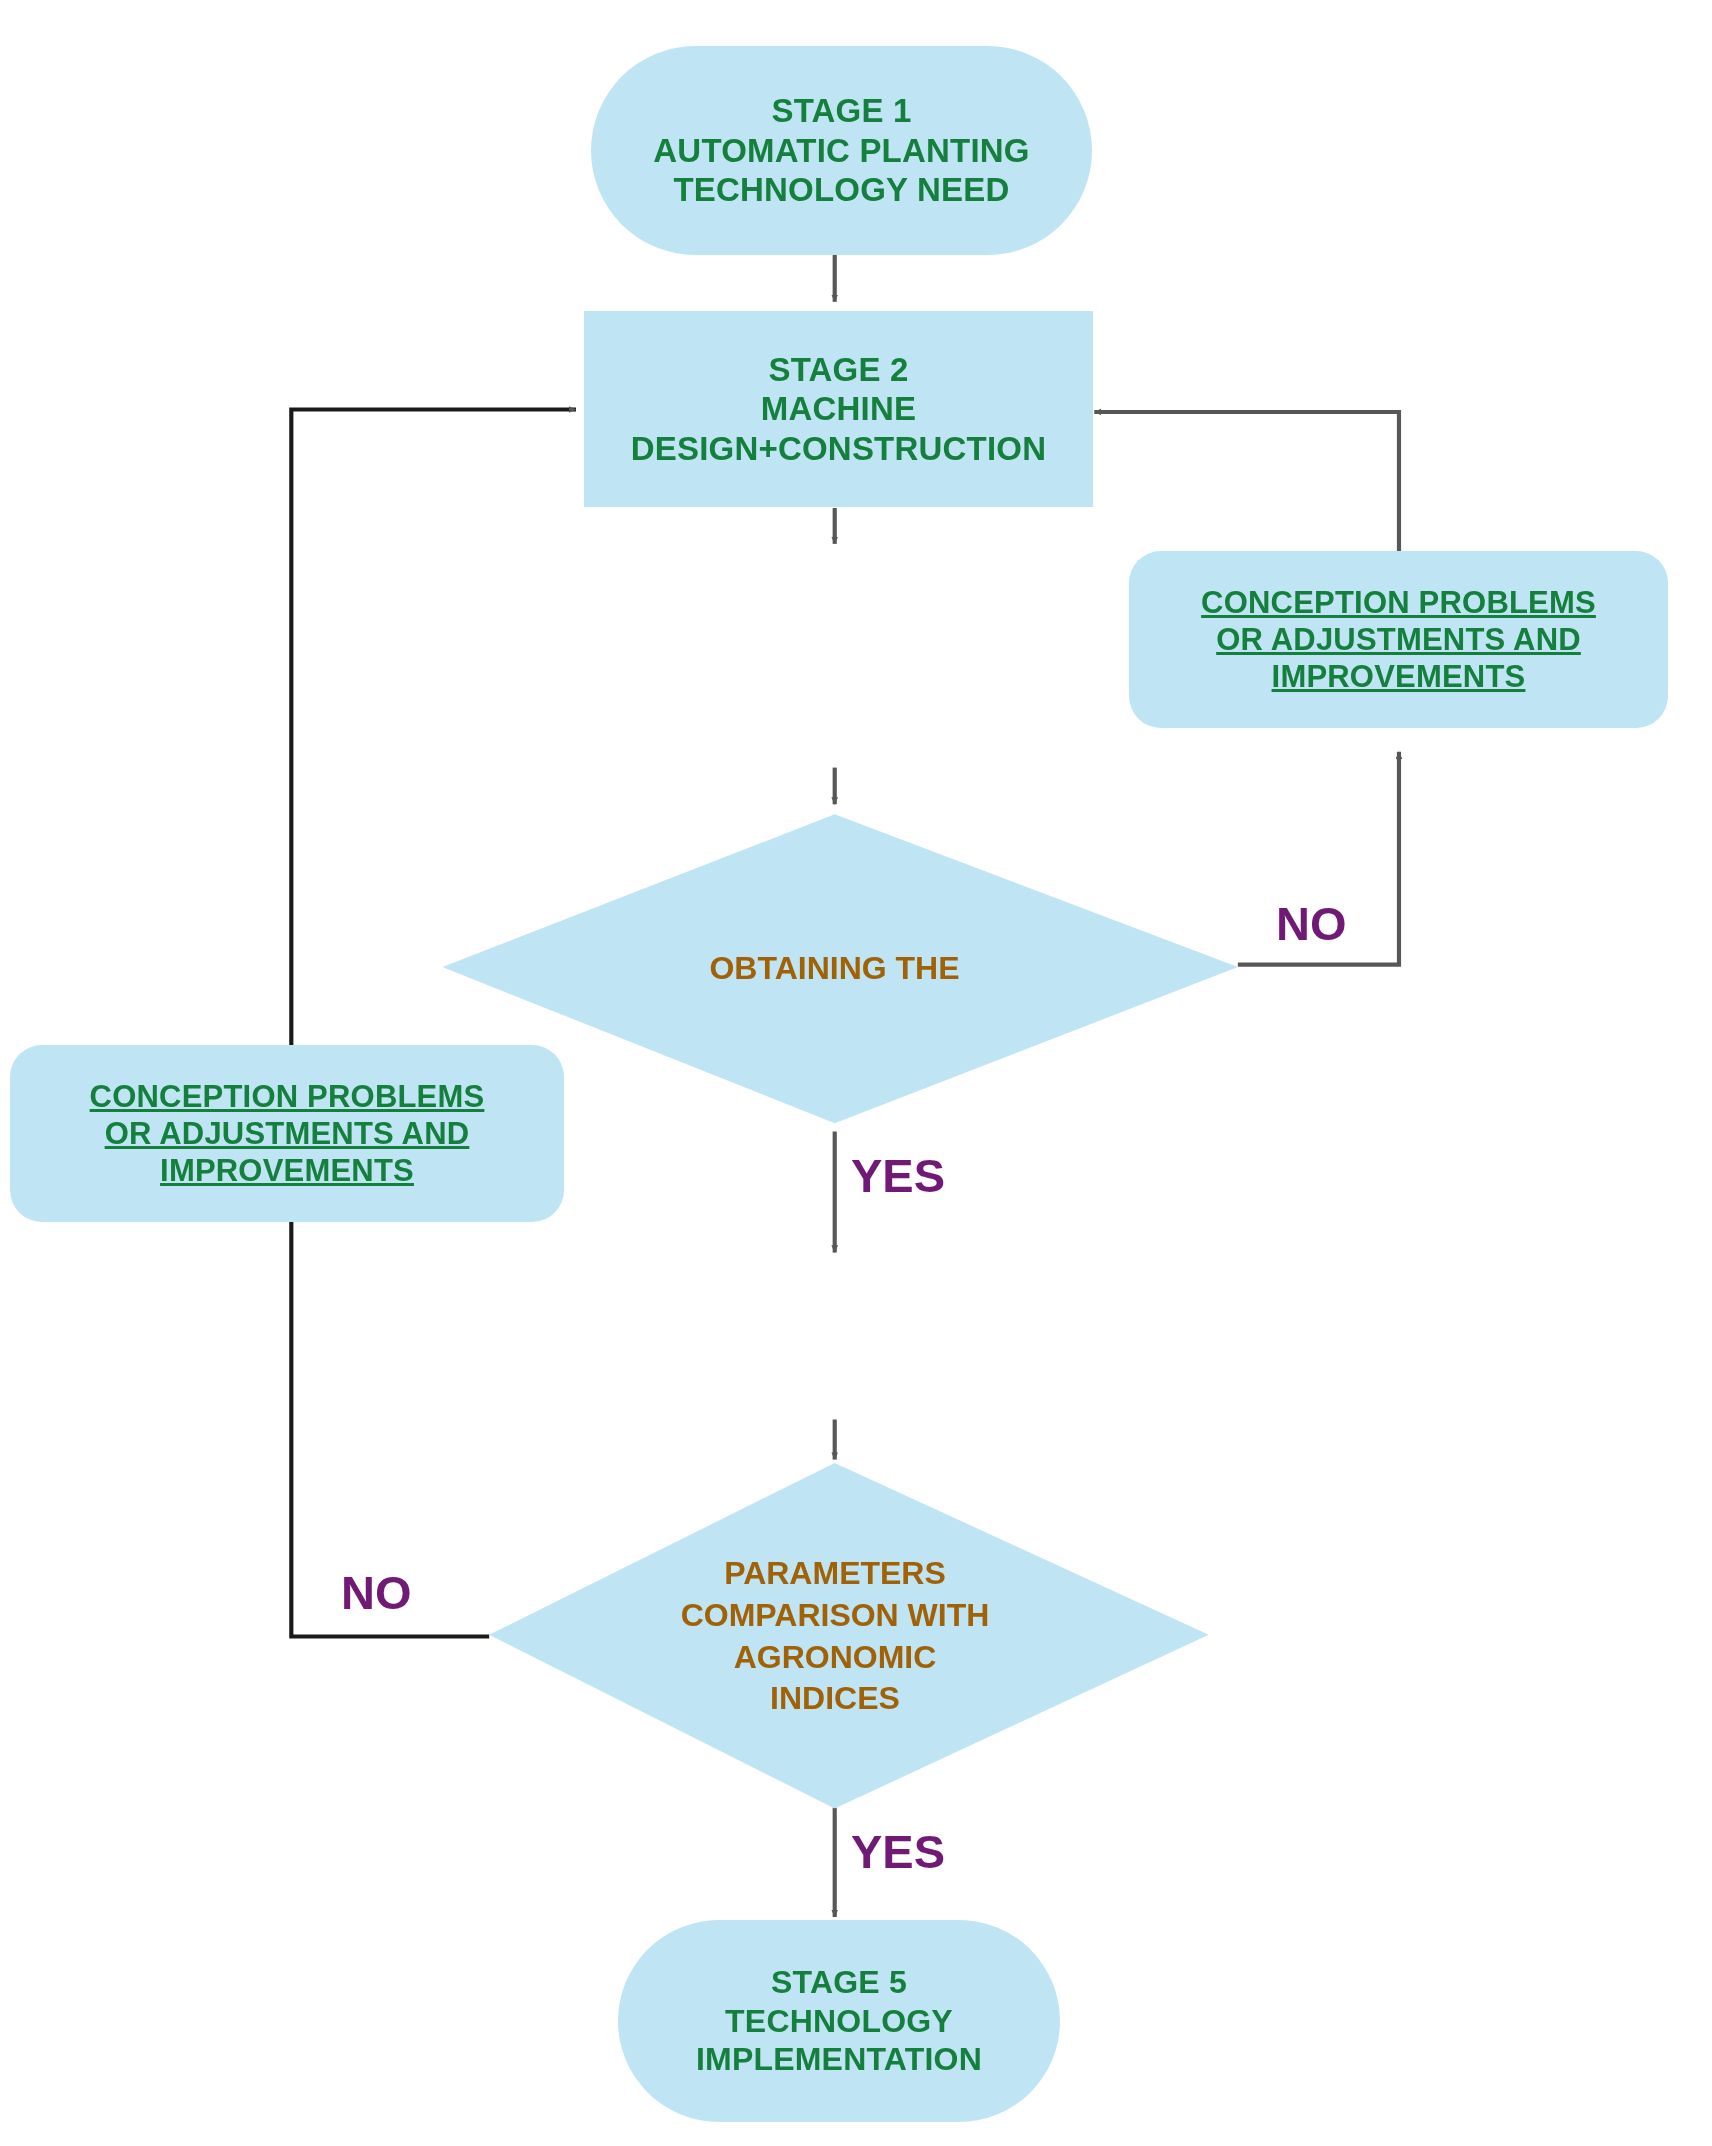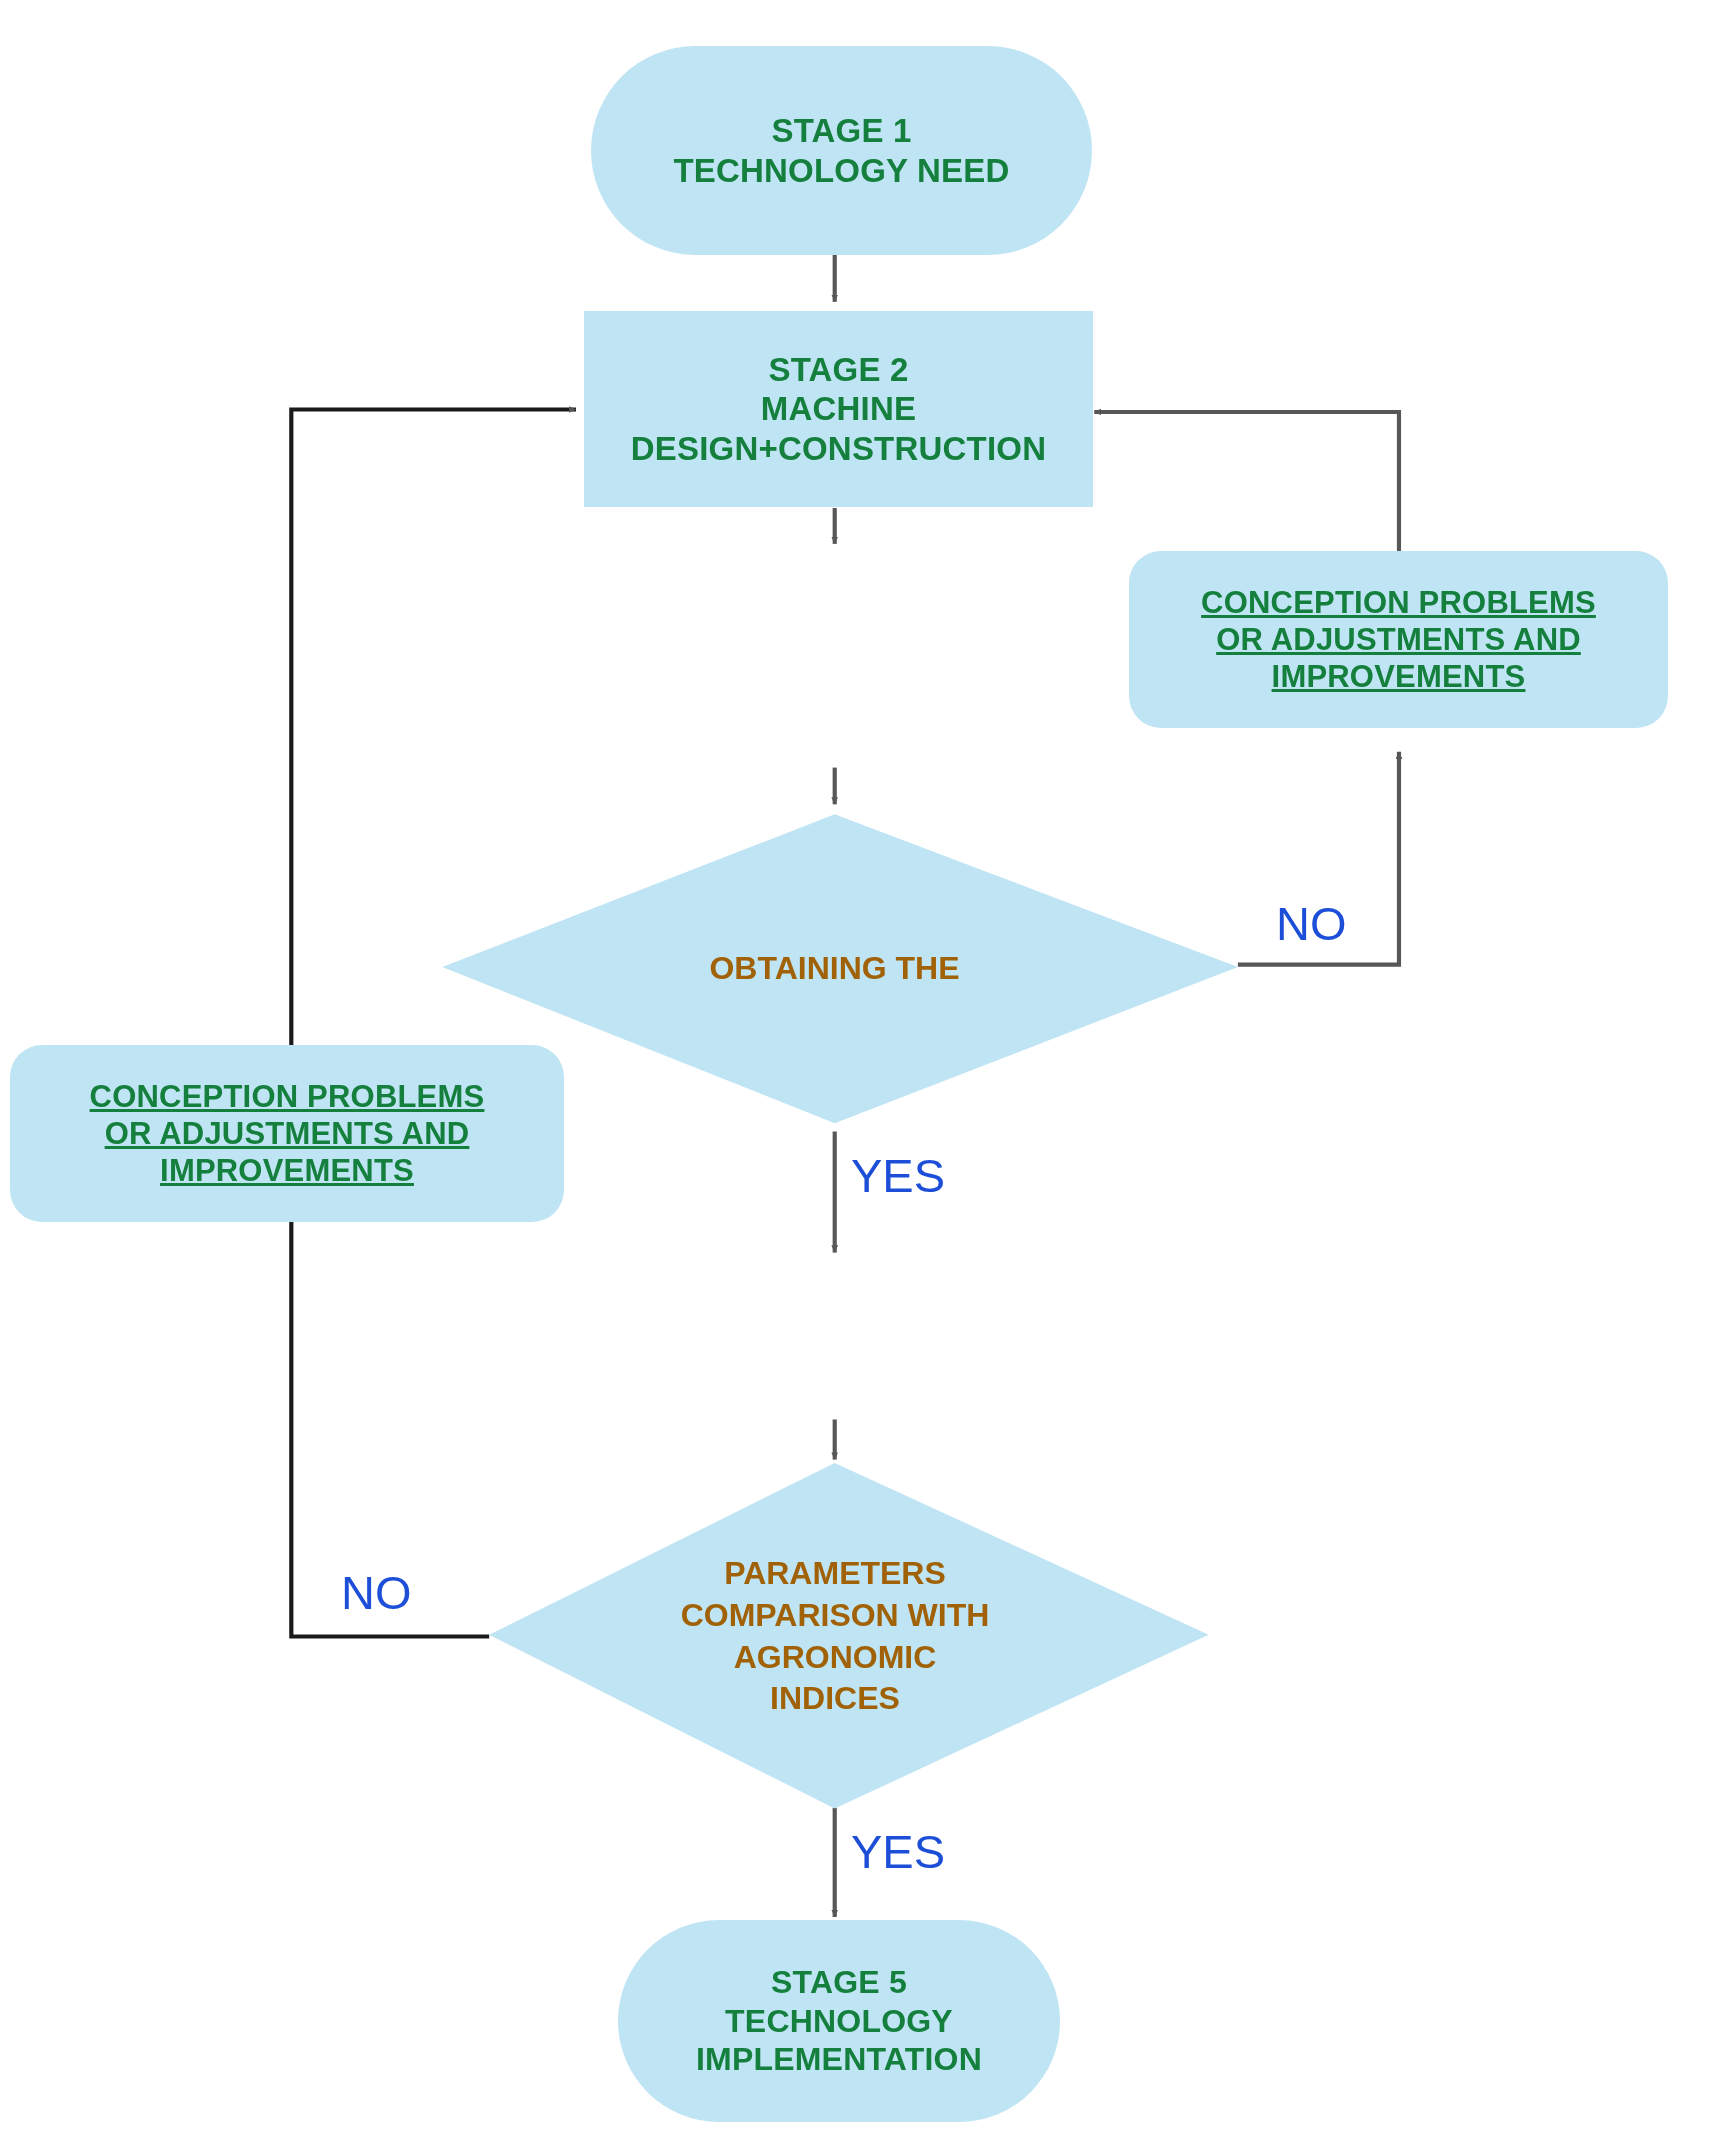--- a/index.html
+++ b/index.html
@@ -59,22 +59,22 @@
     align-items: center;
     justify-content: center;
     text-align: center;
     color: #a16207;
     font-weight: bold;
     line-height: 1.30;
   }
   .edge-label {
     position: absolute;
     z-index: 5;
-    color: #1d4ed8;
-    font-weight: normal;
+    color: #701a75;
+    font-weight: bold;
     white-space: nowrap;
   }
 </style>
 </head>
 <body>
 
 <div id="canvas">
 
   <svg class="svg-layer" viewBox="0 0 2051 2571">
     <defs>
@@ -111,20 +111,21 @@
     </g>
 
     <g fill="#bfe4f4" stroke="none">
       <polygon points="1000,975 1483,1158 1000,1345 530,1158"></polygon>
       <polygon points="1000,1752 1448,1958 1000,2166 586,1958"></polygon>
     </g>
   </svg>
 
   <div class="node term" style="left:591px; top:46px; width:501px; height:209px; font-size:33px;">
     <span class="ln">STAGE 1</span>
+    <span class="ln">AUTOMATIC PLANTING</span>
     <span class="ln">TECHNOLOGY NEED</span>
   </div>
 
   <div class="node rect" style="left:584px; top:311px; width:509px; height:196px; font-size:33px;">
     <span class="ln">STAGE 2</span>
     <span class="ln">MACHINE</span>
     <span class="ln">DESIGN+CONSTRUCTION</span>
   </div>
 
 

